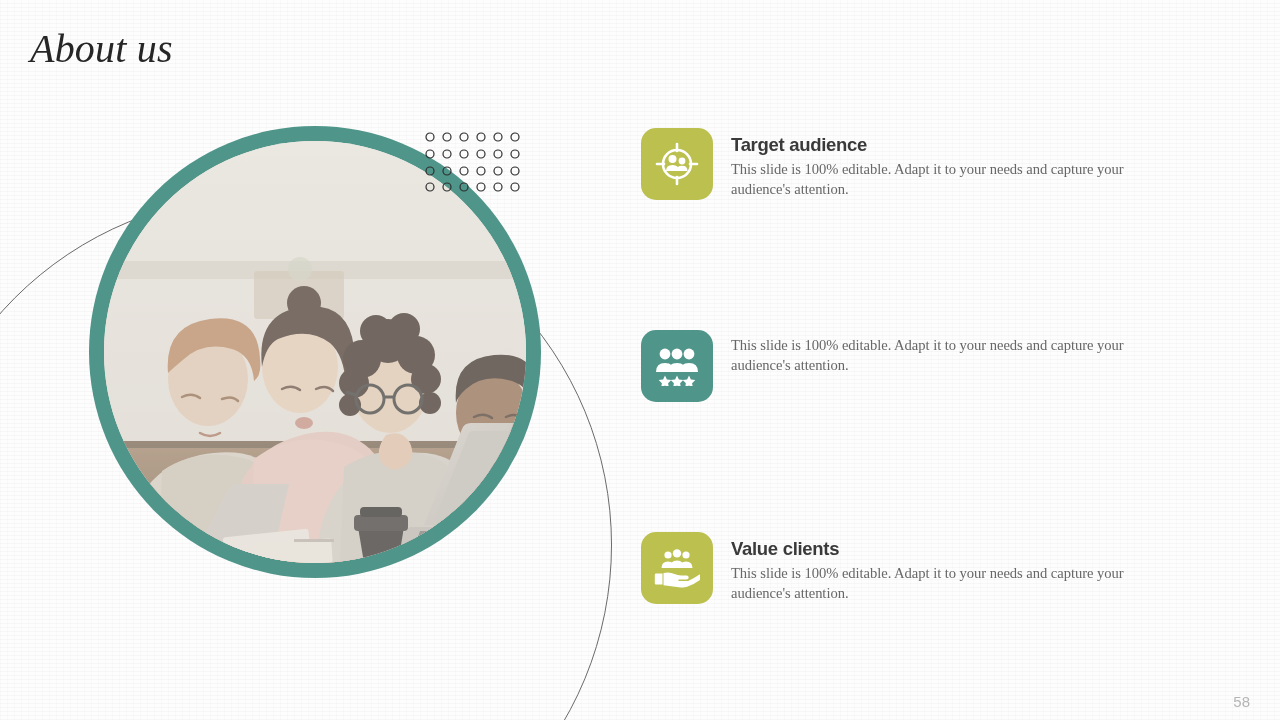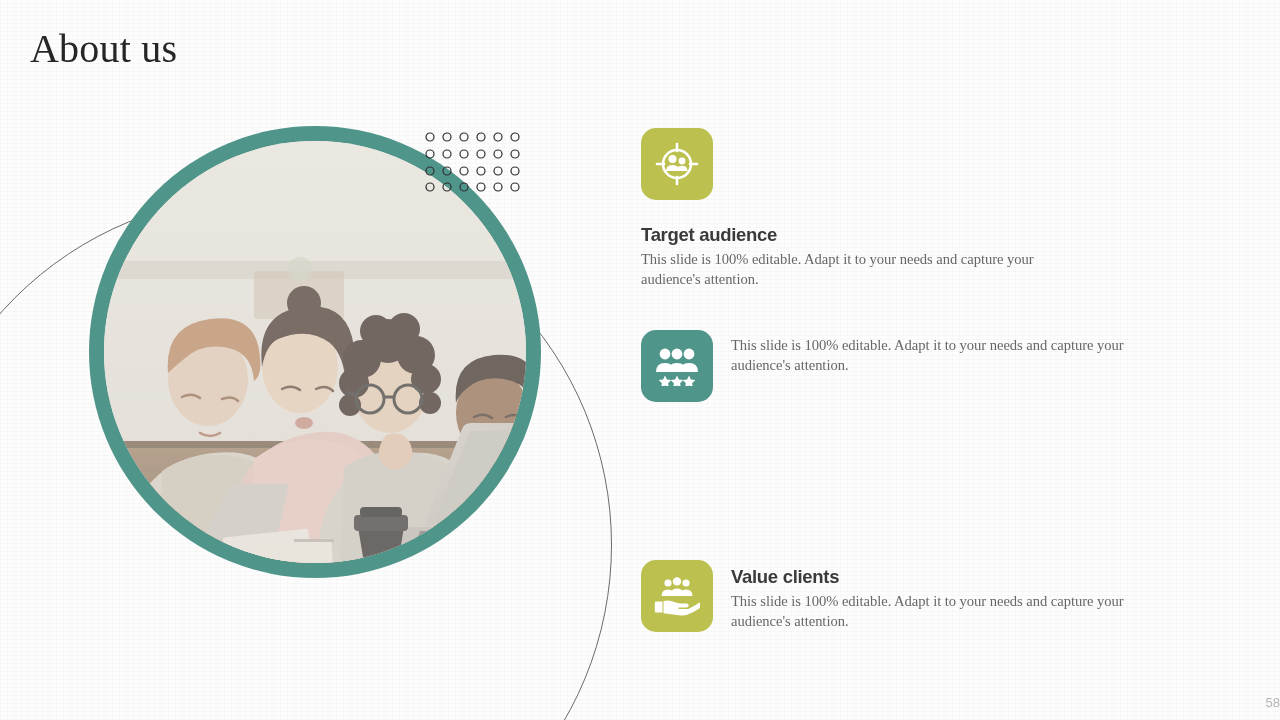--- a/index.html
+++ b/index.html
@@ -30,20 +30,21 @@
     position: absolute;
     left: 30px;
     top: 24px;
     font-family: "Liberation Serif", serif;
     font-size: 40px;
     line-height: 50px;
     font-weight: 400;
     color: #262626;
     letter-spacing: 0.2px;
     white-space: nowrap;
+    font-style: italic;
   }
 
   
   .thin-arc {
     position: absolute;
     left: -88px;
     top: 195px;
     width: 700px;
     height: 700px;
     border: 1px solid #6a6a6a;
@@ -83,23 +84,23 @@
 
   
   .feature-row {
     position: absolute;
     left: 641px;
     width: 560px;
     display: flex;
     align-items: flex-start;
     gap: 18px;
   }
-  .feature-row.r1 { top: 128px; flex-direction: column; }
+  .feature-row.r1 { top: 128px; }
   .feature-row.r2 { top: 330px; }
-  .feature-row.r3 { top: 560px; }
+  .feature-row.r3 { top: 532px; }
 
   .feature-icon {
     flex: 0 0 auto;
     width: 72px;
     height: 72px;
     border-radius: 15px;
     display: flex;
     align-items: center;
     justify-content: center;
   }
@@ -122,23 +123,23 @@
     line-height: 19.5px;
     color: #676767;
     max-width: 452px;
     letter-spacing: -0.05px;
     font-family: Liberation Serif, serif;
   }
 
   
   .page-number {
     position: absolute;
-    right: 0;
+    right: 30px;
     bottom: 10px;
-    font-size: 13px;
+    font-size: 15px;
     color: #b5b5b5;
   }
 </style>
 </head>
 <body>
 
 <h1 class="slide-title">About us</h1>
 
 <div class="thin-arc"></div>
 

